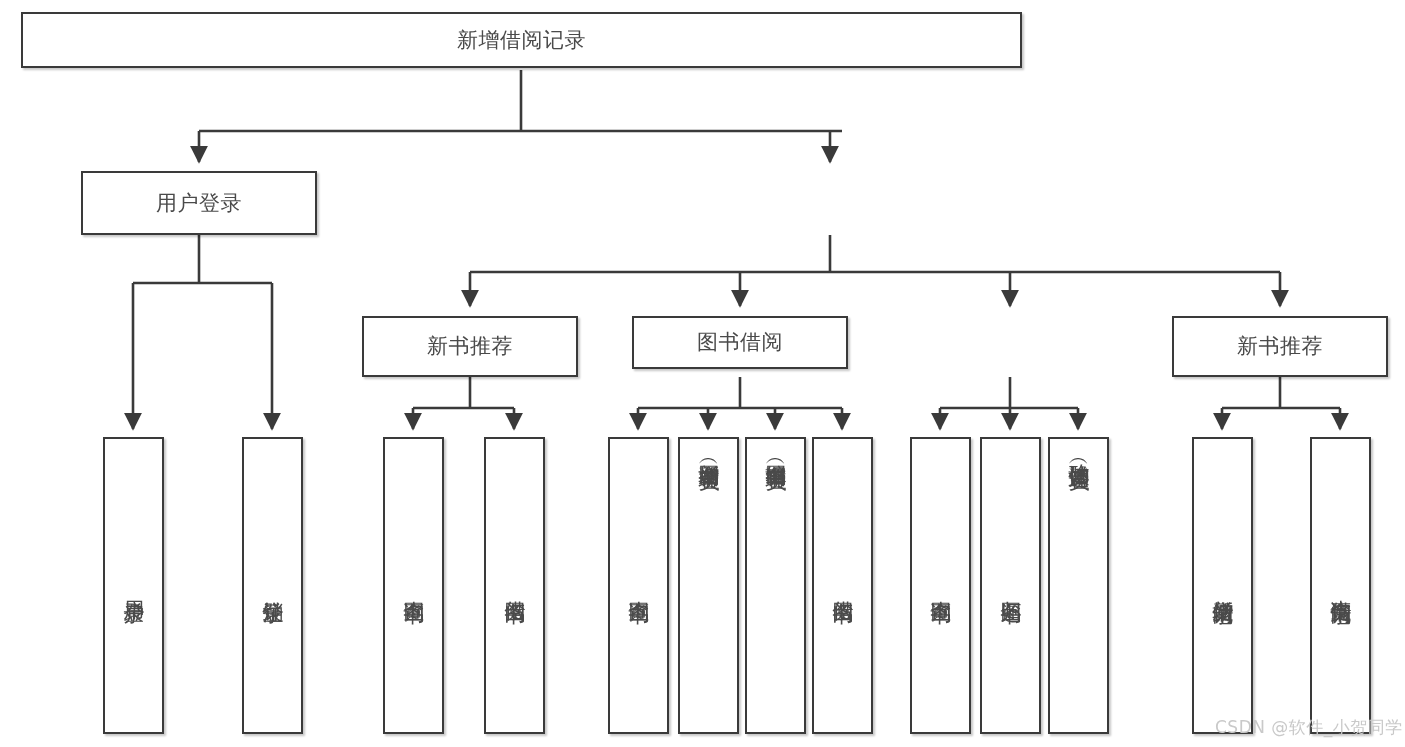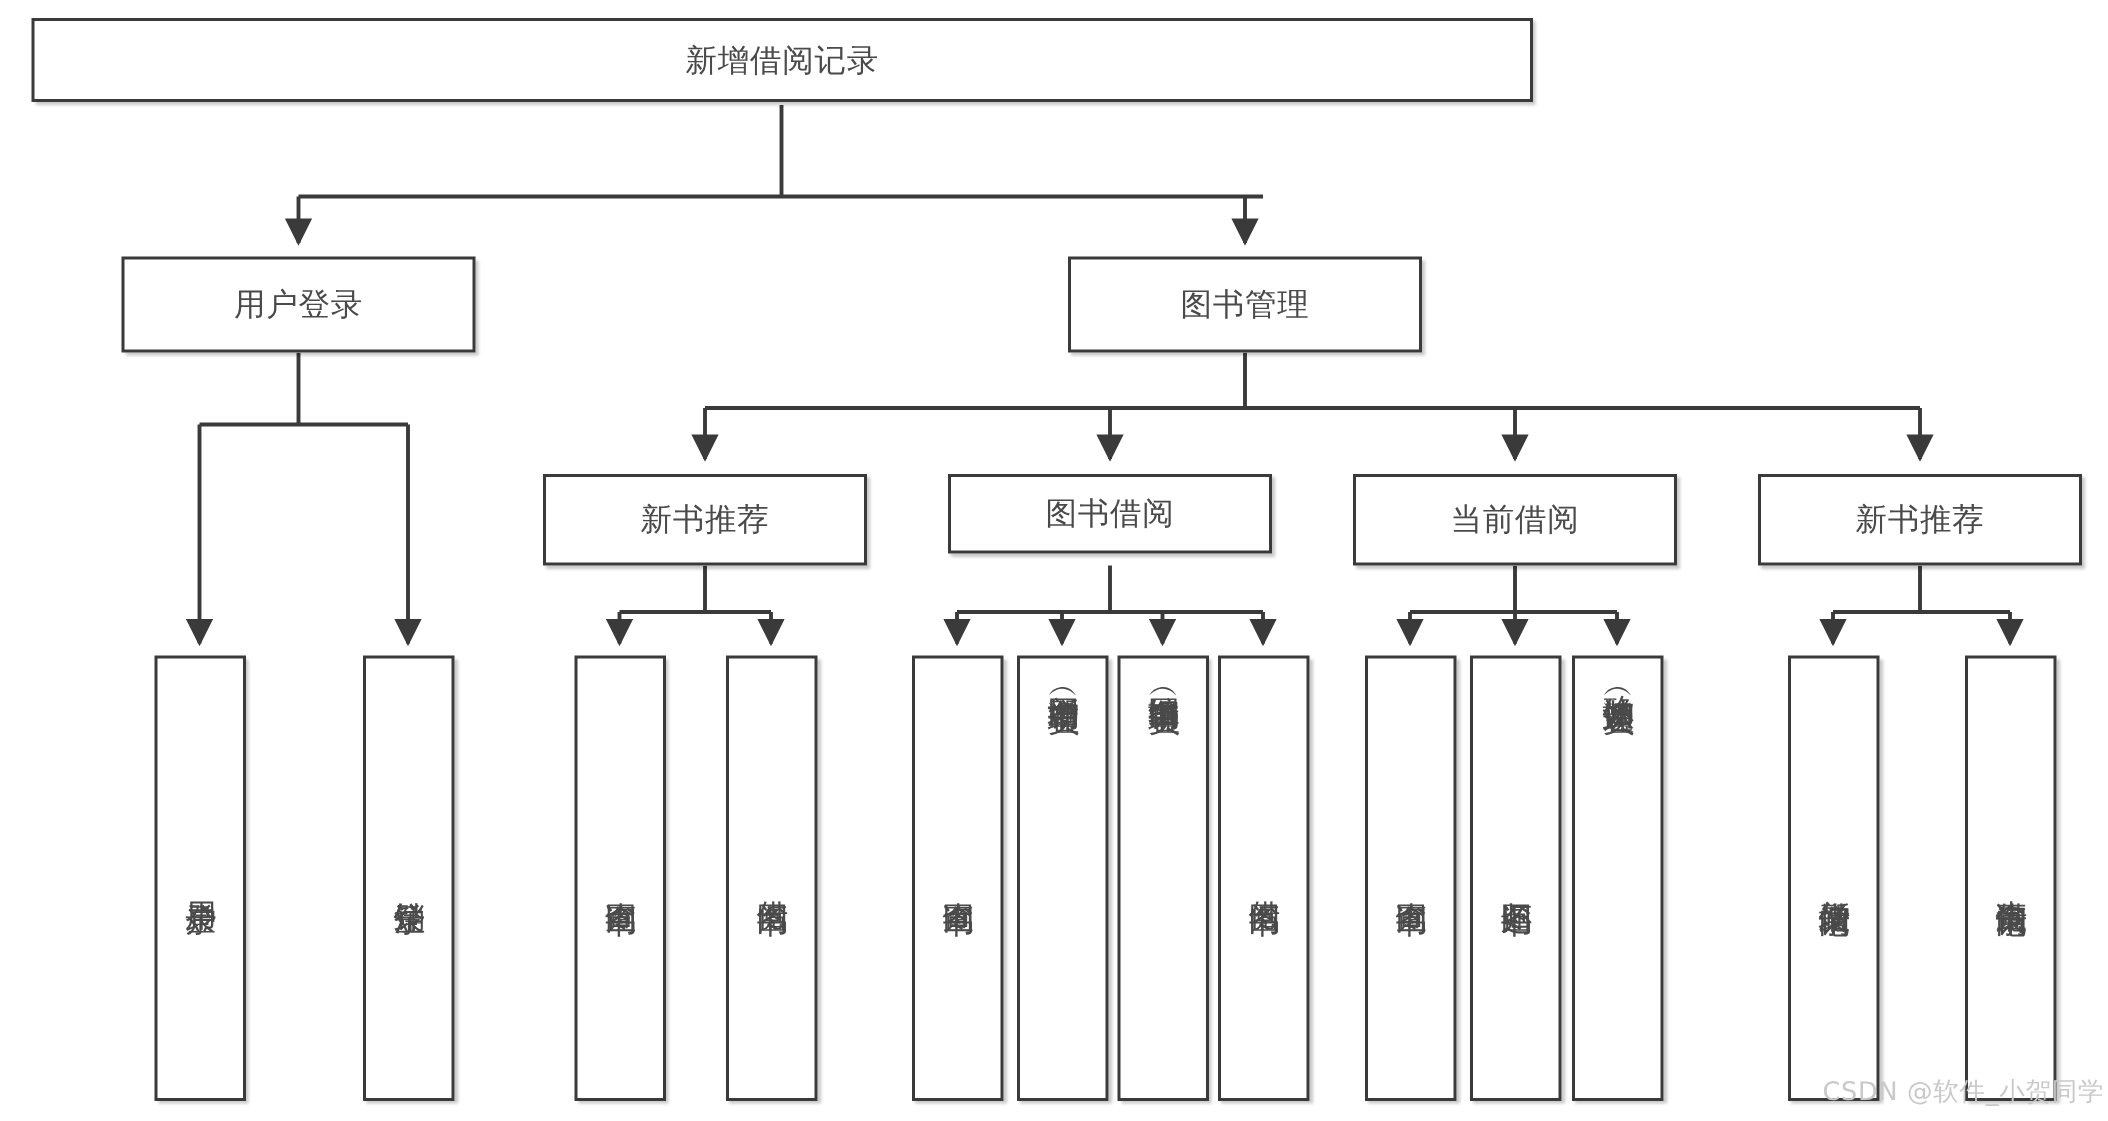--- a/index.html
+++ b/index.html
@@ -128,32 +128,26 @@
     </g>
   </svg>
 
   <div class="node horiz" style="left:21px; top:12px; width:1001px; height:56px;">
     <span class="label">新增借阅记录</span>
   </div>
 
   <div class="node horiz" style="left:81px; top:171px; width:236px; height:64px;">
     <span class="label">用户登录</span>
   </div>
-  <div class="node horiz" style="left:712px; top:171px; width:236px; height:64px;">
-    <span class="label">图书管理</span>
-  </div>
 
   <div class="node horiz" style="left:362px; top:316px; width:216px; height:61px;">
     <span class="label">新书推荐</span>
   </div>
   <div class="node horiz" style="left:632px; top:316px; width:216px; height:53px;">
     <span class="label">图书借阅</span>
-  </div>
-  <div class="node horiz" style="left:902px; top:316px; width:216px; height:61px;">
-    <span class="label">当前借阅</span>
   </div>
   <div class="node horiz" style="left:1172px; top:316px; width:216px; height:61px;">
     <span class="label">新书推荐</span>
   </div>
 
   <div class="node vert centered" style="left:103px; top:437px; width:61px; height:297px;">
     <span class="label">用户登录</span>
   </div>
   <div class="node vert centered" style="left:242px; top:437px; width:61px; height:297px;">
     <span class="label">注销登录</span>

